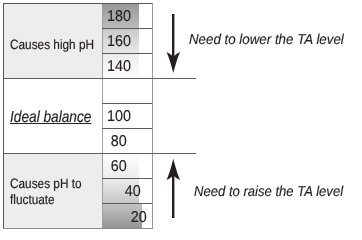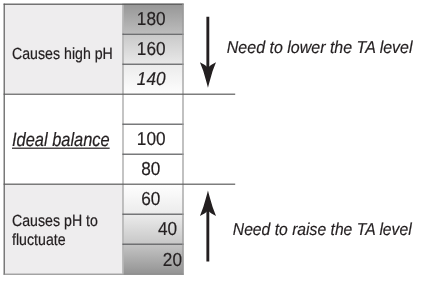--- a/index.html
+++ b/index.html
@@ -69,21 +69,21 @@
     position: absolute;
     left: 100px;
     top: 1px;
     width: 50px;
     height: 224.4px;
     box-sizing: border-box;
   }
   .num-cell {
     position: absolute;
     left: 0;
-    width: 50px;
+    width: 36px;
     height: 25.06px;
     box-sizing: border-box;
     display: flex;
     align-items: center;
     justify-content: center;
     padding-top: 2px;
     padding-right: 3.2px;
   }
   .num-txt {
     -webkit-text-stroke: 0.15px #231f20;
@@ -155,21 +155,21 @@
       </div>
     </div>
 
     <div class="num-col">
       <div class="num-cell" style="top:-0.5px;background:linear-gradient(#969696,#bcbcbc);">
           <span class="num-txt">180</span>
         </div>
       <div class="num-cell" style="top:24.56px;background:linear-gradient(#c8c8c8,#e8e8e8);">
           <span class="num-txt">160</span>
         </div>
-      <div class="num-cell" style="top:49.62px;background:linear-gradient(#ebebeb,#fdfdfd);font-style:italic;">
+      <div class="num-cell" style="top:49.62px;background:linear-gradient(#ebebeb,#fdfdfd);">
           <span class="num-txt">140</span>
         </div>
       <div class="num-cell" style="top:74.68px;background:#ffffff;margin-top:46px;">
           <span class="num-txt">120</span>
         </div>
       <div class="num-cell" style="top:99.74px;background:#ffffff;">
           <span class="num-txt">100</span>
         </div>
       <div class="num-cell" style="top:124.8px;background:#ffffff;">
           <span class="num-txt">80</span>

